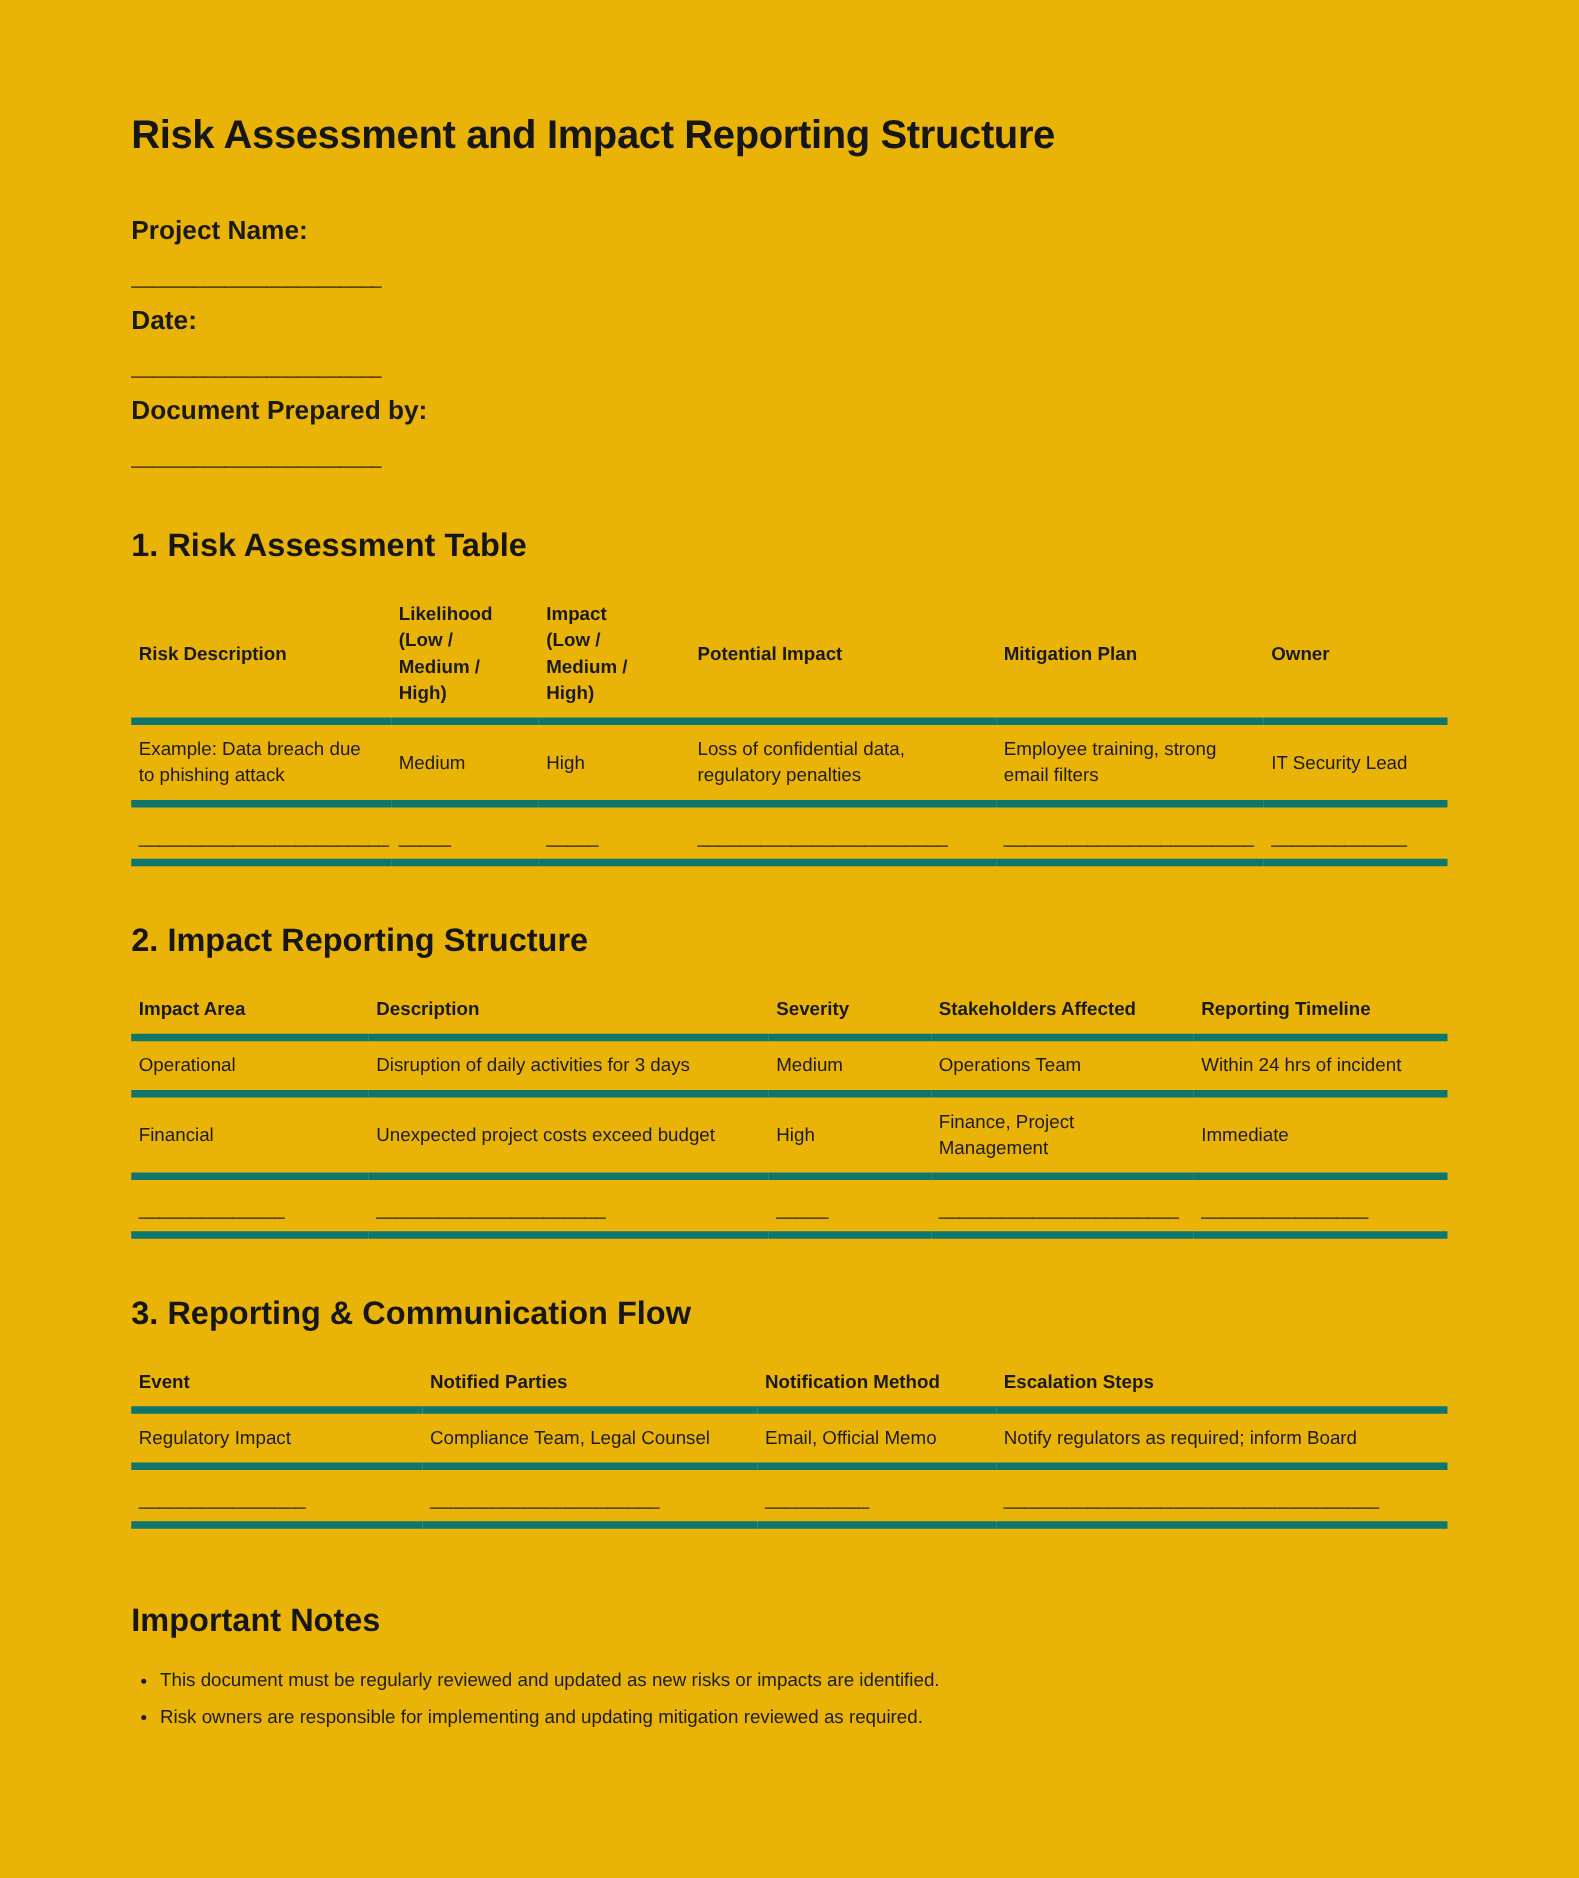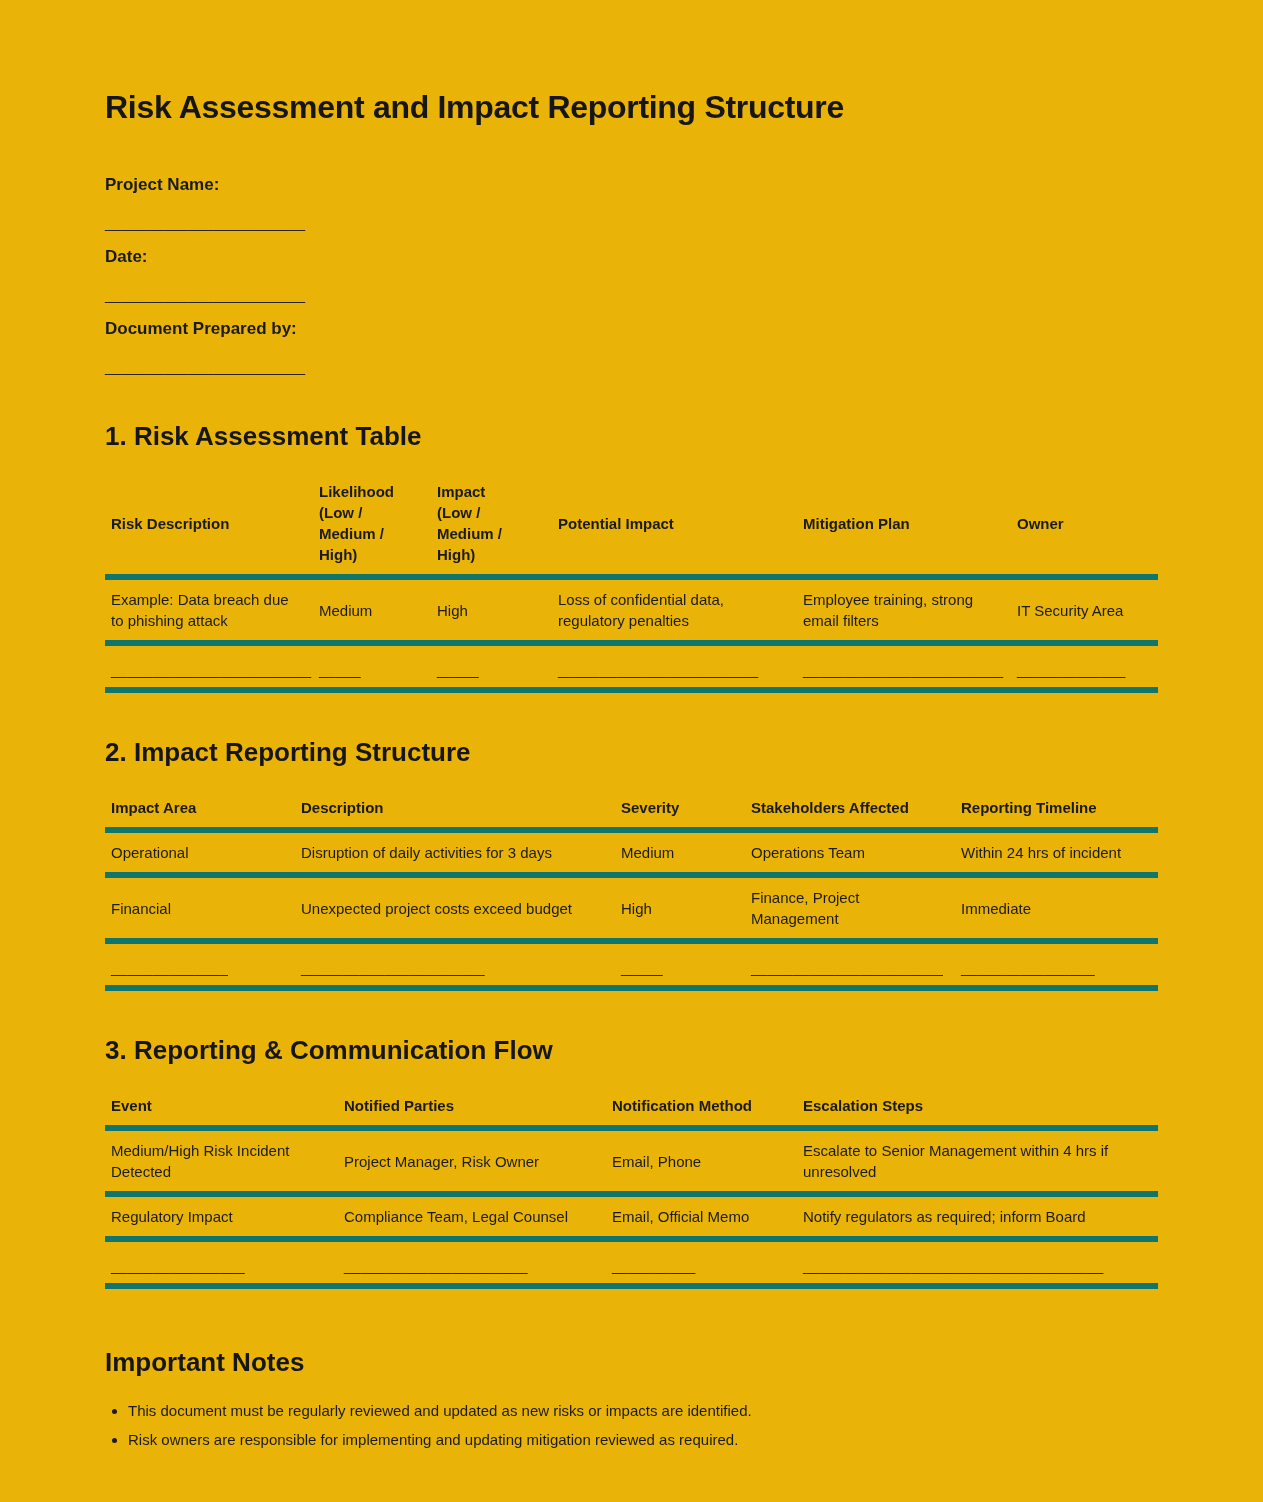--- a/index.html
+++ b/index.html
@@ -21,21 +21,21 @@
   }
   h1.doc-title {
     font-size: 32px;
     line-height: 38px;
     font-weight: 700;
     color: #161616;
     letter-spacing: -0.3px;
     margin: 0 0 46px 0;
   }
   .field-label {
-    font-size: 17px;
+    font-size: 21px;
     line-height: 26px;
     font-weight: 700;
     color: #1a1a1a;
     margin: 0 0 14px 0;
   }
   .field-line {
     font-size: 15px;
     line-height: 21px;
     color: #1a1a1a;
     margin: 0 0 11px 0;
@@ -137,21 +137,21 @@
           <th>Owner</th>
         </tr>
       </thead>
       <tbody>
         <tr>
           <td>Example: Data breach due to phishing attack</td>
           <td>Medium</td>
           <td>High</td>
           <td>Loss of confidential data, regulatory penalties</td>
           <td>Employee training, strong email filters</td>
-          <td>IT Security Area</td>
+          <td>IT Security Lead</td>
         </tr>
         <tr class="blank-row">
           <td>________________________</td>
           <td>_____</td>
           <td>_____</td>
           <td>________________________</td>
           <td>________________________</td>
           <td>_____________</td>
         </tr>
       </tbody>
@@ -215,26 +215,20 @@
       <thead>
         <tr>
           <th>Event</th>
           <th>Notified Parties</th>
           <th>Notification Method</th>
           <th>Escalation Steps</th>
         </tr>
       </thead>
       <tbody>
         <tr>
-          <td>Medium/High Risk Incident Detected</td>
-          <td>Project Manager, Risk Owner</td>
-          <td>Email, Phone</td>
-          <td>Escalate to Senior Management within 4 hrs if unresolved</td>
-        </tr>
-        <tr>
           <td>Regulatory Impact</td>
           <td>Compliance Team, Legal Counsel</td>
           <td>Email, Official Memo</td>
           <td>Notify regulators as required; inform Board</td>
         </tr>
         <tr class="blank-row">
           <td>________________</td>
           <td>______________________</td>
           <td>__________</td>
           <td>____________________________________</td>

